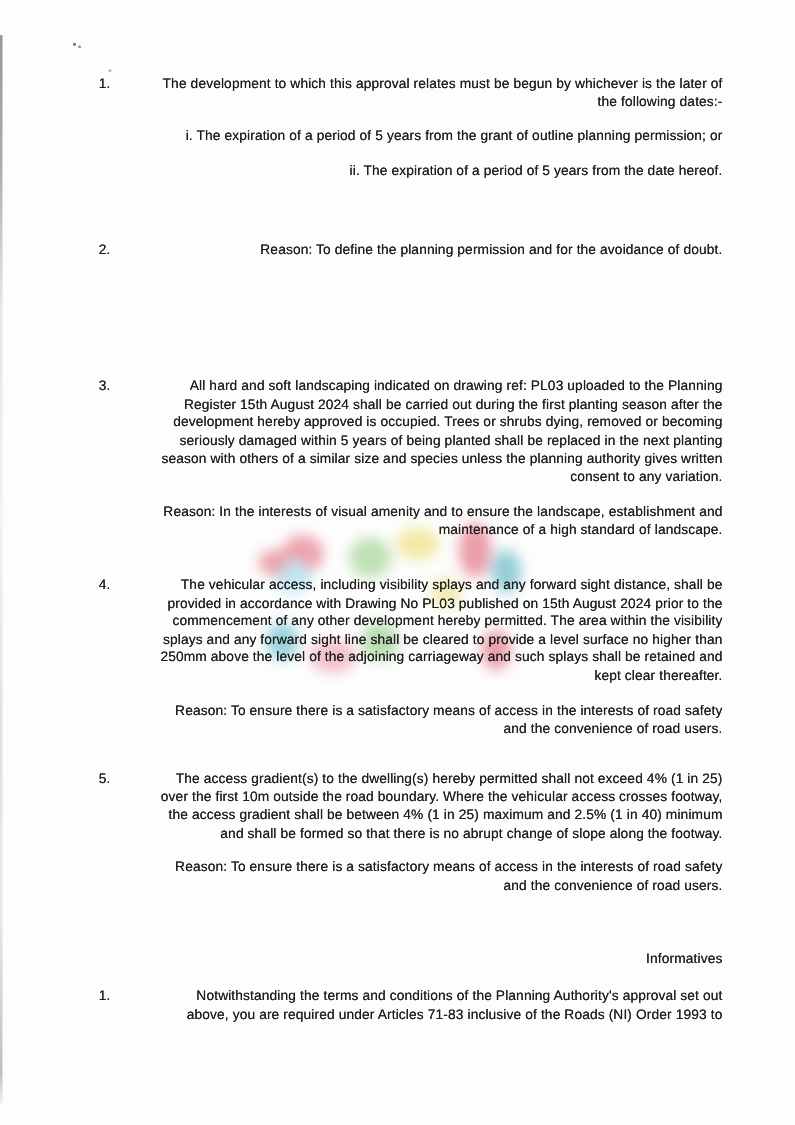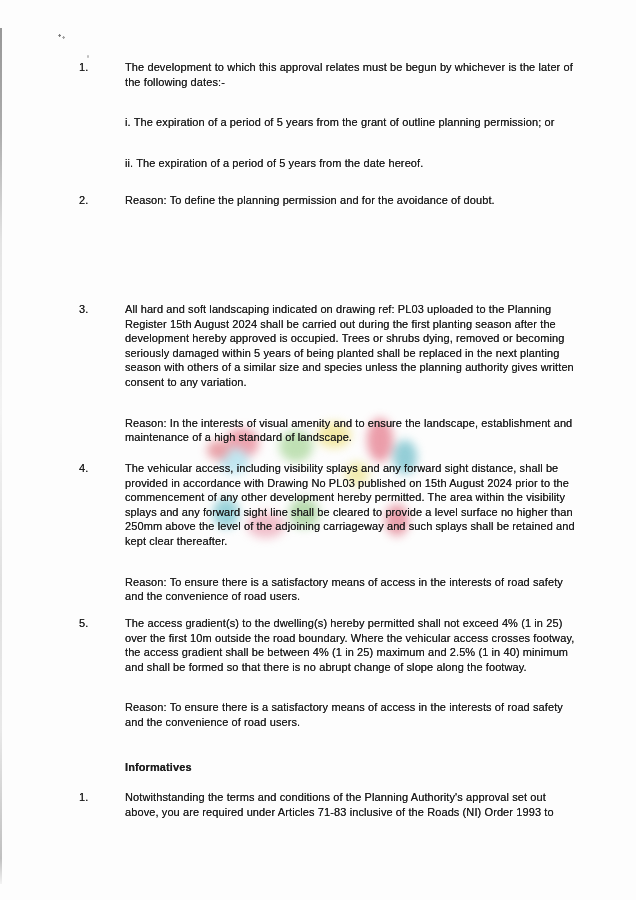--- a/index.html
+++ b/index.html
@@ -34,23 +34,23 @@
     position: absolute;
     left: 79px;
     top: 0;
   }
   .body {
     position: absolute;
     left: 125px;
     top: 0;
     width: 453px;
   }
-  .para { margin: 0; }
-  .para + .para { margin-top: 26px; }
-  .heading-bold { font-weight: bold; }
+  .para { margin: 0; text-align: right; }
+  .para + .para { margin-top: 13px; }
+  .heading-bold { font-weight: normal; }
 
   
   .watermark {
     position: absolute;
     left: 195px;
     top: 400px;
     width: 235px;
     height: 150px;
     z-index: 1;
     filter: blur(5px);

